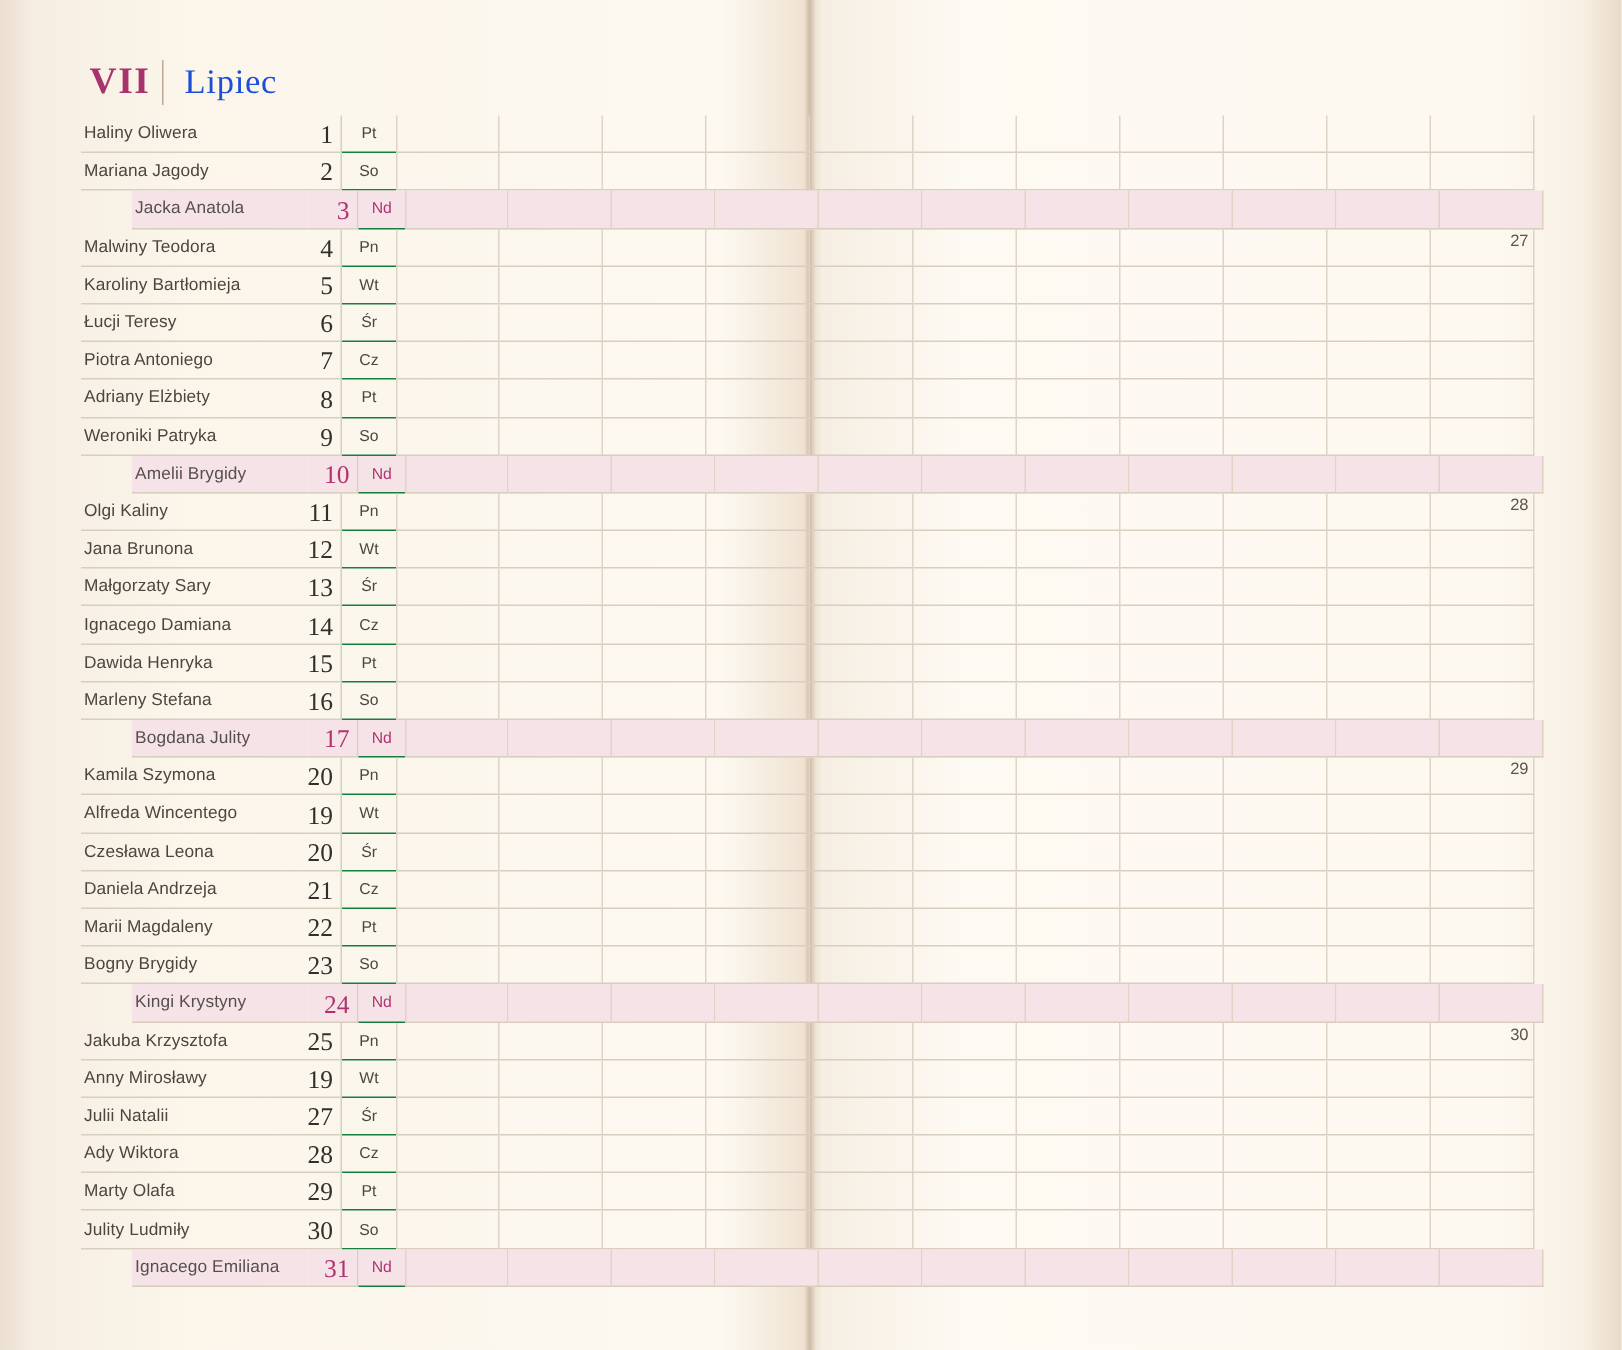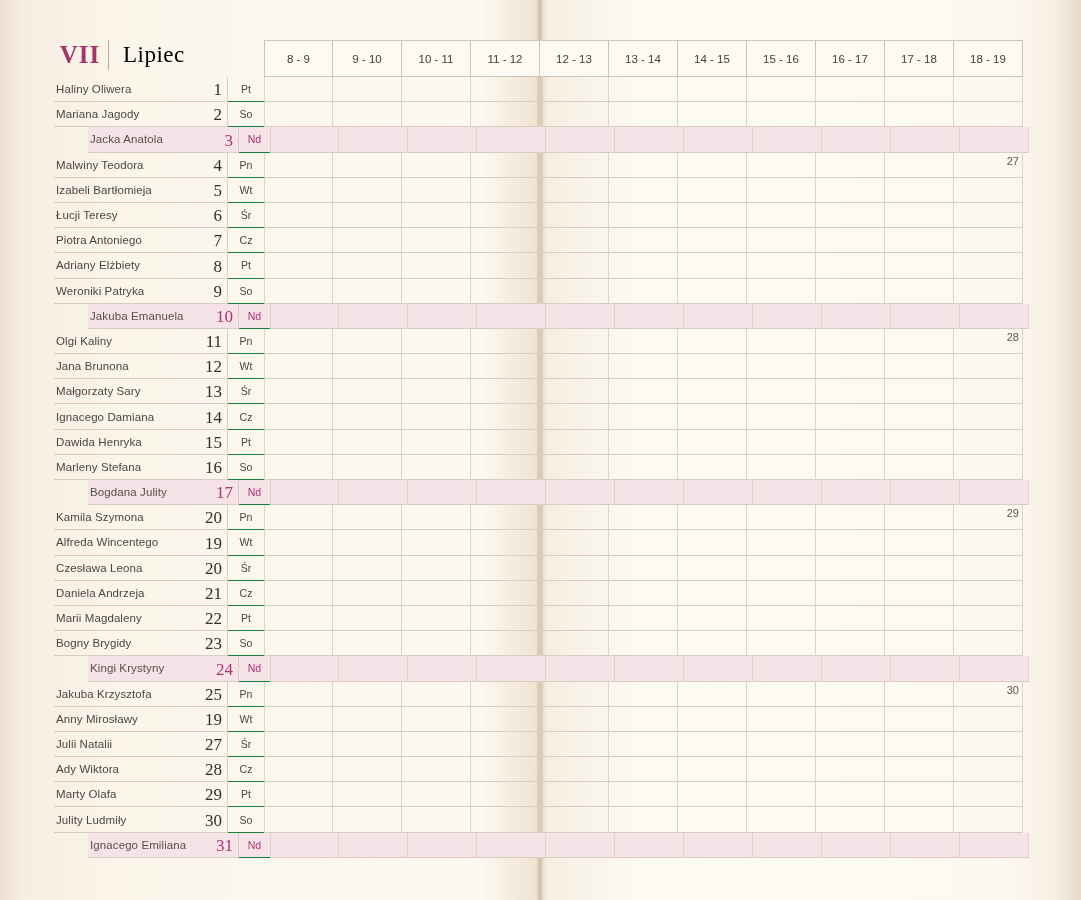--- a/index.html
+++ b/index.html
@@ -67,21 +67,21 @@
   }
   .month-sep {
     width: 1px;
     height: 30px;
     background: #b9aa96;
     margin: 0 14px 0 2px;
   }
   .month-name {
     font-family: "Liberation Serif", serif;
     font-size: 23px;
-    color: #000000;
+    color: #1d4ed8;
     letter-spacing: 0.5px;
   }
 
   
   .hours {
     position: absolute;
     left: 264px;
     top: 40px;
     height: 37px;
     display: flex;
@@ -203,33 +203,20 @@
 <div class="edge-right"></div>
 
 <div class="sheet">
 
   <div class="month-head">
     <div class="month-roman">VII</div>
     <div class="month-sep"></div>
     <div class="month-name">Lipiec</div>
   </div>
 
-  <div class="hours" id="hours-row">
-      <div class="hour-cell">8 - 9</div>
-      <div class="hour-cell">9 - 10</div>
-      <div class="hour-cell">10 - 11</div>
-      <div class="hour-cell">11 - 12</div>
-      <div class="hour-cell">12 - 13</div>
-      <div class="hour-cell">13 - 14</div>
-      <div class="hour-cell">14 - 15</div>
-      <div class="hour-cell">15 - 16</div>
-      <div class="hour-cell">16 - 17</div>
-      <div class="hour-cell">17 - 18</div>
-      <div class="hour-cell">18 - 19</div>
-    </div>
 
   <div class="rows" id="rows">
       <div class="row">
         <div class="name">Haliny Oliwera</div>
         <div class="num">1</div>
         <div class="dow">Pt</div>
         <div class="slots">
           <div class="slot"></div>
           <div class="slot"></div>
           <div class="slot"></div>
@@ -293,21 +280,21 @@
           <div class="slot"></div>
           <div class="slot"></div>
           <div class="slot"></div>
           <div class="slot"></div>
           <div class="slot">
             <span class="wk">27</span>
           </div>
         </div>
       </div>
       <div class="row">
-        <div class="name">Izabeli Bartłomieja</div>
+        <div class="name">Karoliny Bartłomieja</div>
         <div class="num">5</div>
         <div class="dow">Wt</div>
         <div class="slots">
           <div class="slot"></div>
           <div class="slot"></div>
           <div class="slot"></div>
           <div class="slot"></div>
           <div class="slot"></div>
           <div class="slot"></div>
           <div class="slot"></div>
@@ -383,21 +370,21 @@
           <div class="slot"></div>
           <div class="slot"></div>
           <div class="slot"></div>
           <div class="slot"></div>
           <div class="slot"></div>
           <div class="slot"></div>
           <div class="slot"></div>
         </div>
       </div>
       <div class="row sunday">
-        <div class="name">Jakuba Emanuela</div>
+        <div class="name">Amelii Brygidy</div>
         <div class="num">10</div>
         <div class="dow">Nd</div>
         <div class="slots">
           <div class="slot"></div>
           <div class="slot"></div>
           <div class="slot"></div>
           <div class="slot"></div>
           <div class="slot"></div>
           <div class="slot"></div>
           <div class="slot"></div>

